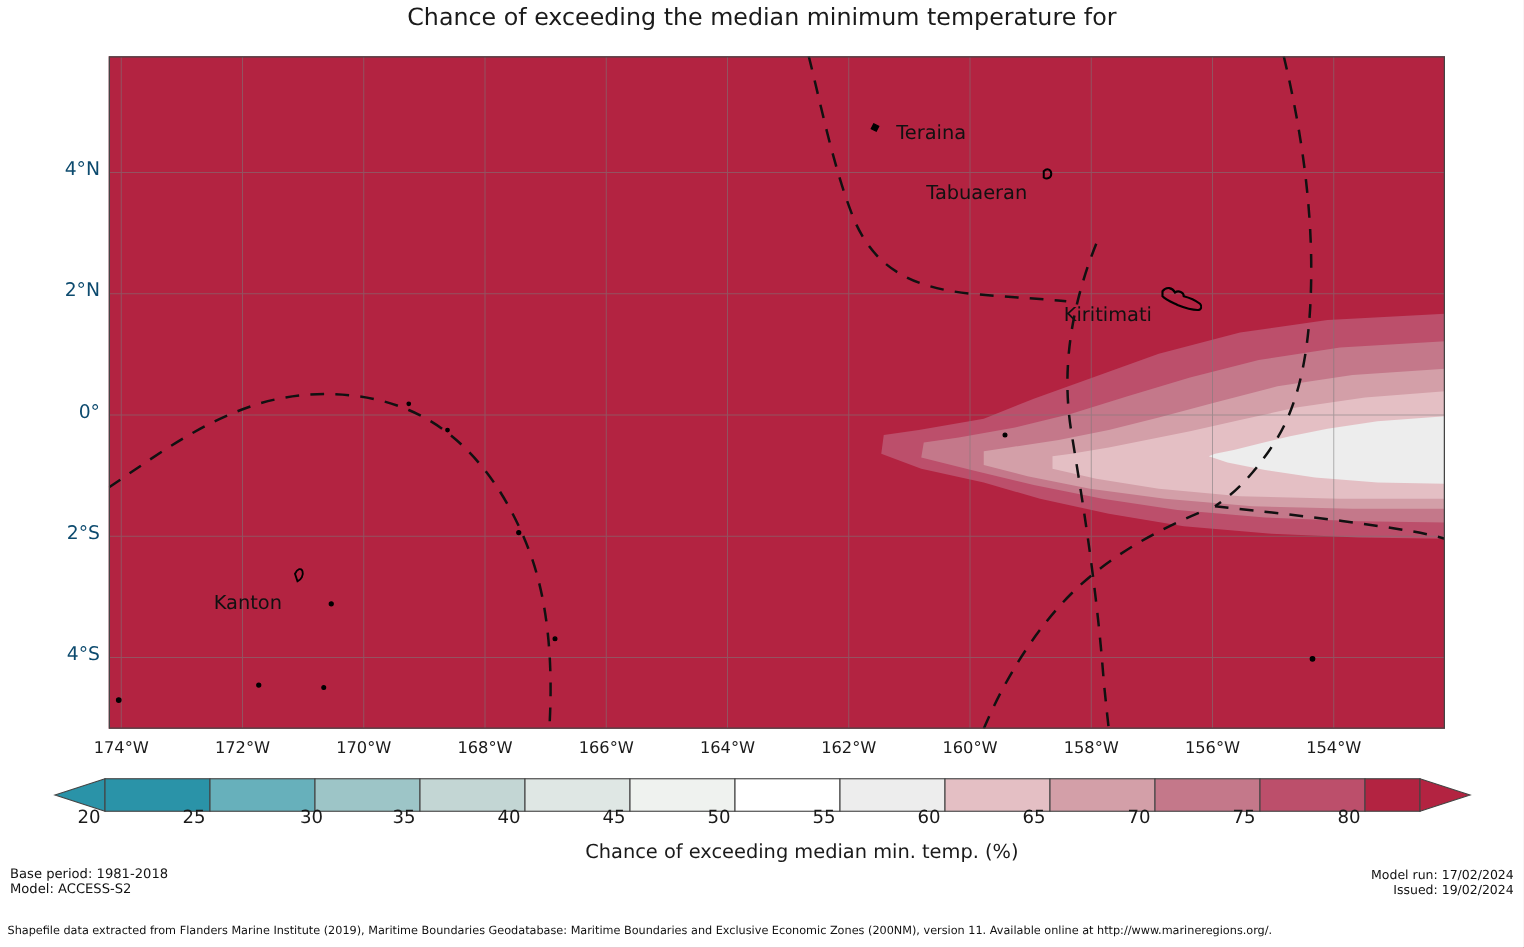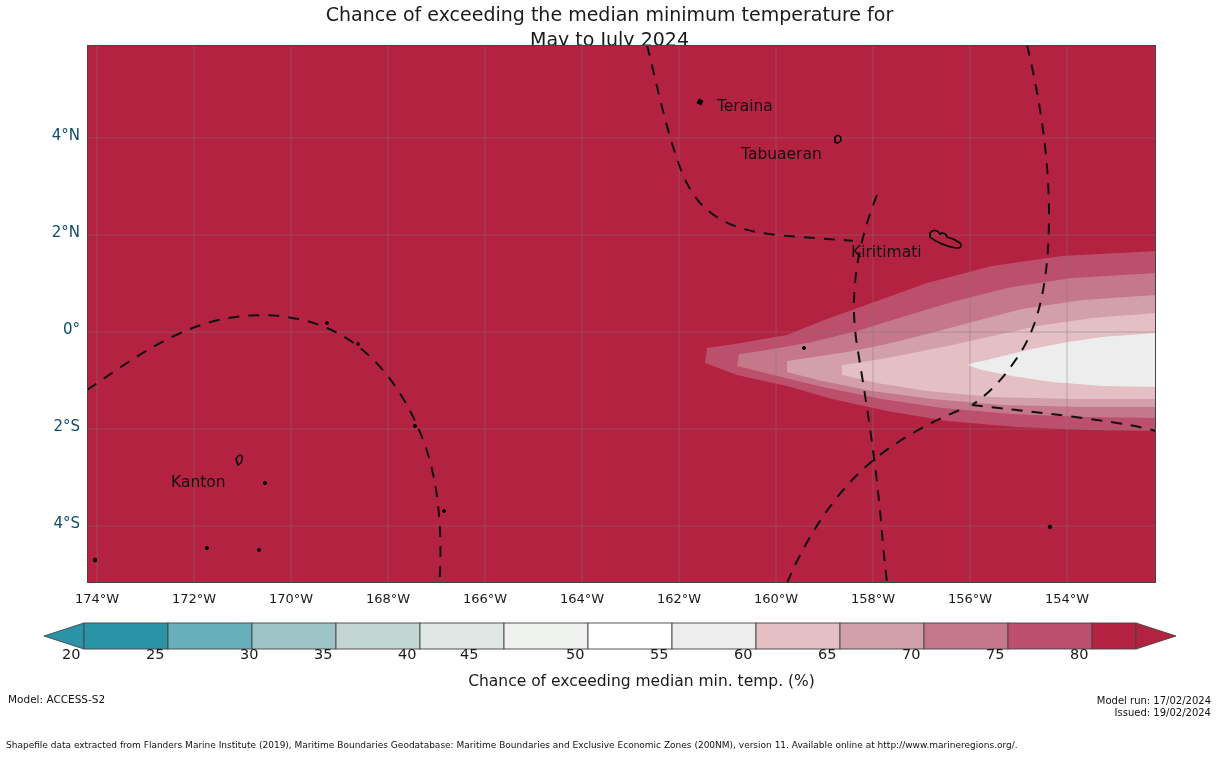--- a/index.html
+++ b/index.html
@@ -32,21 +32,20 @@
   #foot-left .big{font-size:12px;line-height:18px;display:block;margin-top:3px;}
   #foot-right{position:absolute;right:8px;top:695px;text-align:right;
               font-size:10px;color:#111;line-height:11.5px;}
   #foot-fine{position:absolute;left:6px;top:740px;font-size:9px;color:#111;}
 </style>
 </head>
 <body>
 
 <div id="title">
   <div>Chance of exceeding the median minimum temperature for</div>
-  <div>May to July 2024</div>
 </div>
 
 <div id="plot">
   <svg width="1069" height="538" viewBox="0 0 1069 538">
     <defs>
       <clipPath id="clipPlot">
           <rect x="0" y="0" width="1069" height="538"></rect>
         </clipPath>
     </defs>
     <g clip-path="url(#clipPlot)">
@@ -167,33 +166,34 @@
     </g>
   </svg>
 </div>
 
 <div id="cbticklabels">
   <div class="cbtick" style="left:62px;">20</div>
   <div class="cbtick" style="left:146px;">25</div>
   <div class="cbtick" style="left:240px;">30</div>
   <div class="cbtick" style="left:314px;">35</div>
   <div class="cbtick" style="left:398px;">40</div>
-  <div class="cbtick" style="left:460px;">45</div>
+  <div class="cbtick" style="left:482px;">45</div>
   <div class="cbtick" style="left:566px;">50</div>
   <div class="cbtick" style="left:650px;">55</div>
   <div class="cbtick" style="left:734px;">60</div>
   <div class="cbtick" style="left:818px;">65</div>
   <div class="cbtick" style="left:902px;">70</div>
   <div class="cbtick" style="left:986px;">75</div>
   <div class="cbtick" style="left:1070px;">80</div>
 </div>
 
 <div id="cblabel">Chance of exceeding median min. temp. (%)</div>
 
 <div id="foot-left">
+  <div>Base period: 1981-2018</div>
   <div>Model: ACCESS-S2</div>
 </div>
 
 <div id="foot-right">
   <div>Model run: 17/02/2024</div>
   <div>Issued: 19/02/2024</div>
 </div>
 
 <div id="foot-fine">Shapefile data extracted from Flanders Marine Institute (2019), Maritime Boundaries Geodatabase: Maritime Boundaries and Exclusive Economic Zones (200NM), version 11. Available online at http://www.marineregions.org/.</div>
 

